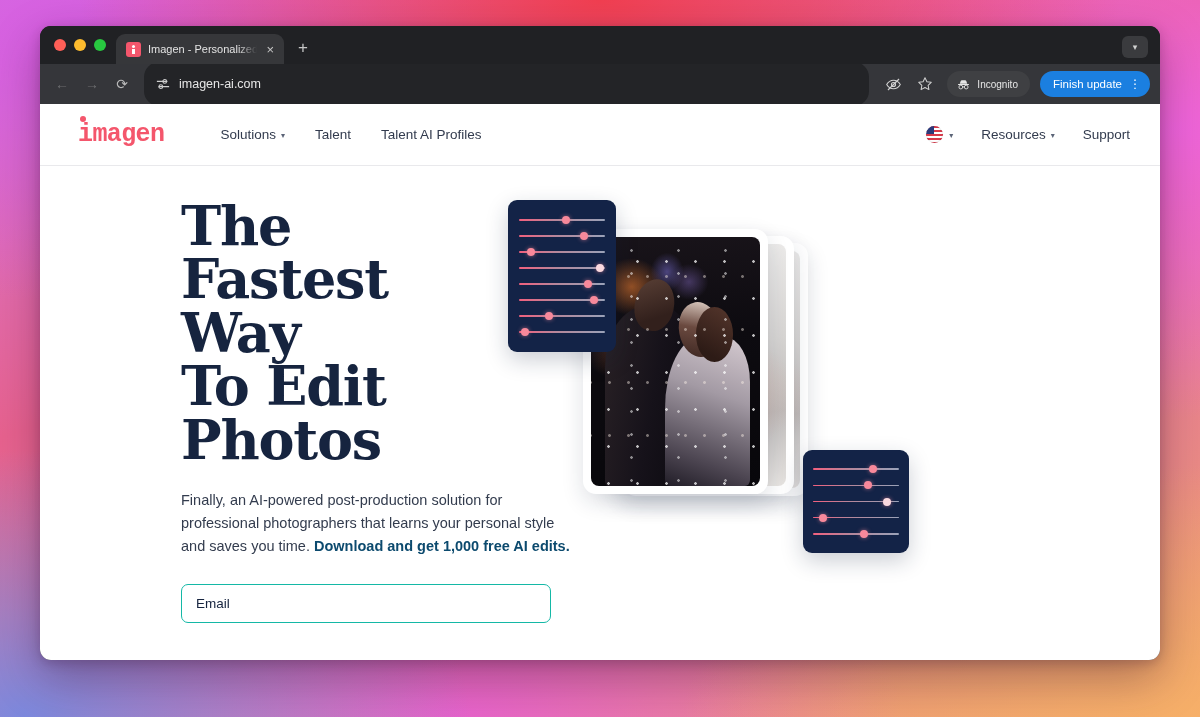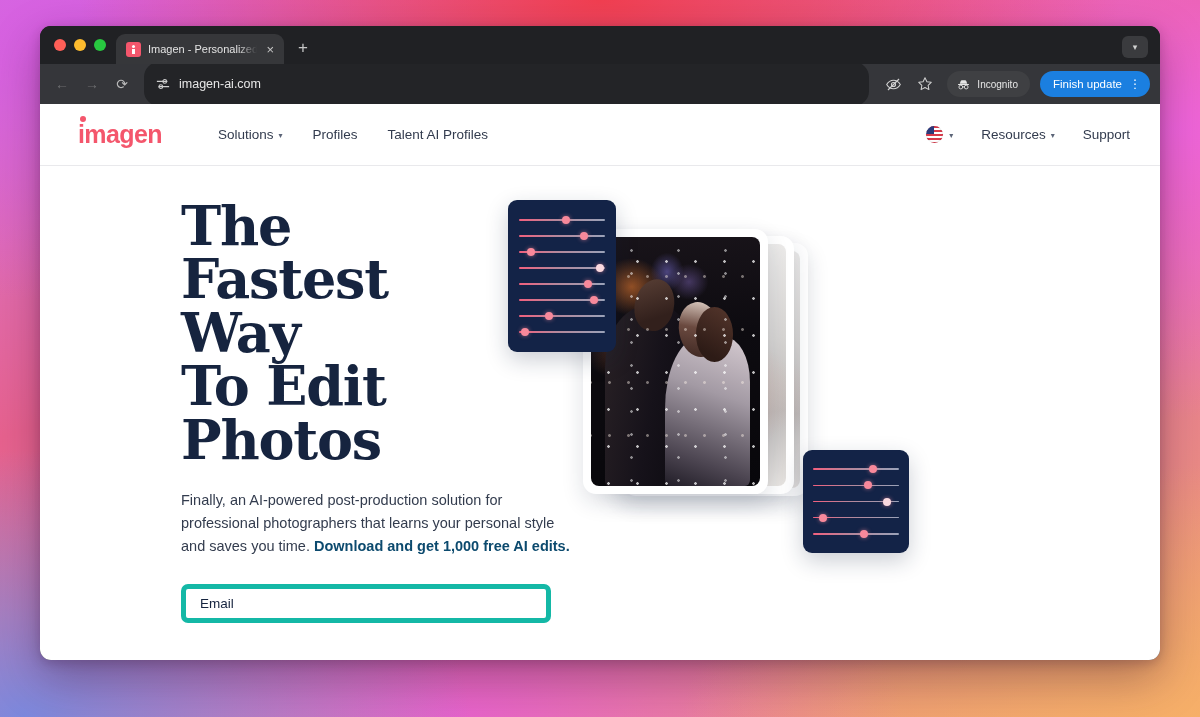--- a/index.html
+++ b/index.html
@@ -208,21 +208,21 @@
   
   .site-header {
     height: 62px;
     border-bottom: 1px solid #e9e9ec;
     display: flex;
     align-items: center;
     padding: 0 30px 0 38px;
   }
   .logo {
     color: #f4566c;
-    font-family: Liberation Sans, sans-serif;
+    font-family: Liberation Mono, monospace;
     font-weight: bold;
     font-size: 25px;
     letter-spacing: -0.6px;
     position: relative;
     line-height: 1;
     margin-right: 56px;
   }
   .logo .tittle {
     position: absolute;
     left: 2px; top: -6px;
@@ -311,21 +311,21 @@
     letter-spacing: -0.3px;
   }
   .app-badge.lr { background: #001e36; color: #31a8ff; }
   .app-badge.ps { background: #001e36; color: #31a8ff; }
   .app-badge.br { background: #0d0c0d; color: #ffffff; }
 
   .email-input {
     display: block;
     width: 370px;
     height: 39px;
-    border: 5px solid #14b8a6;
+    border: 1px solid #14b8a6;
     border-radius: 7px;
     margin-top: 26px;
     padding: 0 14px;
     font-size: 13.5px;
     color: #16243f;
     font-family: "Liberation Sans", sans-serif;
     background: #fff;
   }
   .email-input::placeholder { color: #16243f; }
 
@@ -544,21 +544,21 @@
         <span class="tittle"></span>
         <span>imagen</span>
       </div>
 
       <div class="nav-left">
         <div class="nav-link">
           <span>Solutions</span>
           <span class="chev">▾</span>
         </div>
         <div class="nav-link">
-          <span>Profiles</span>
+          <span>Talent</span>
         </div>
         <div class="nav-link">
           <span>Talent AI Profiles</span>
         </div>
       </div>
 
       <div class="nav-right">
         <div class="lang">
           <span class="flag"></span>
           <span class="chev">▾</span>

